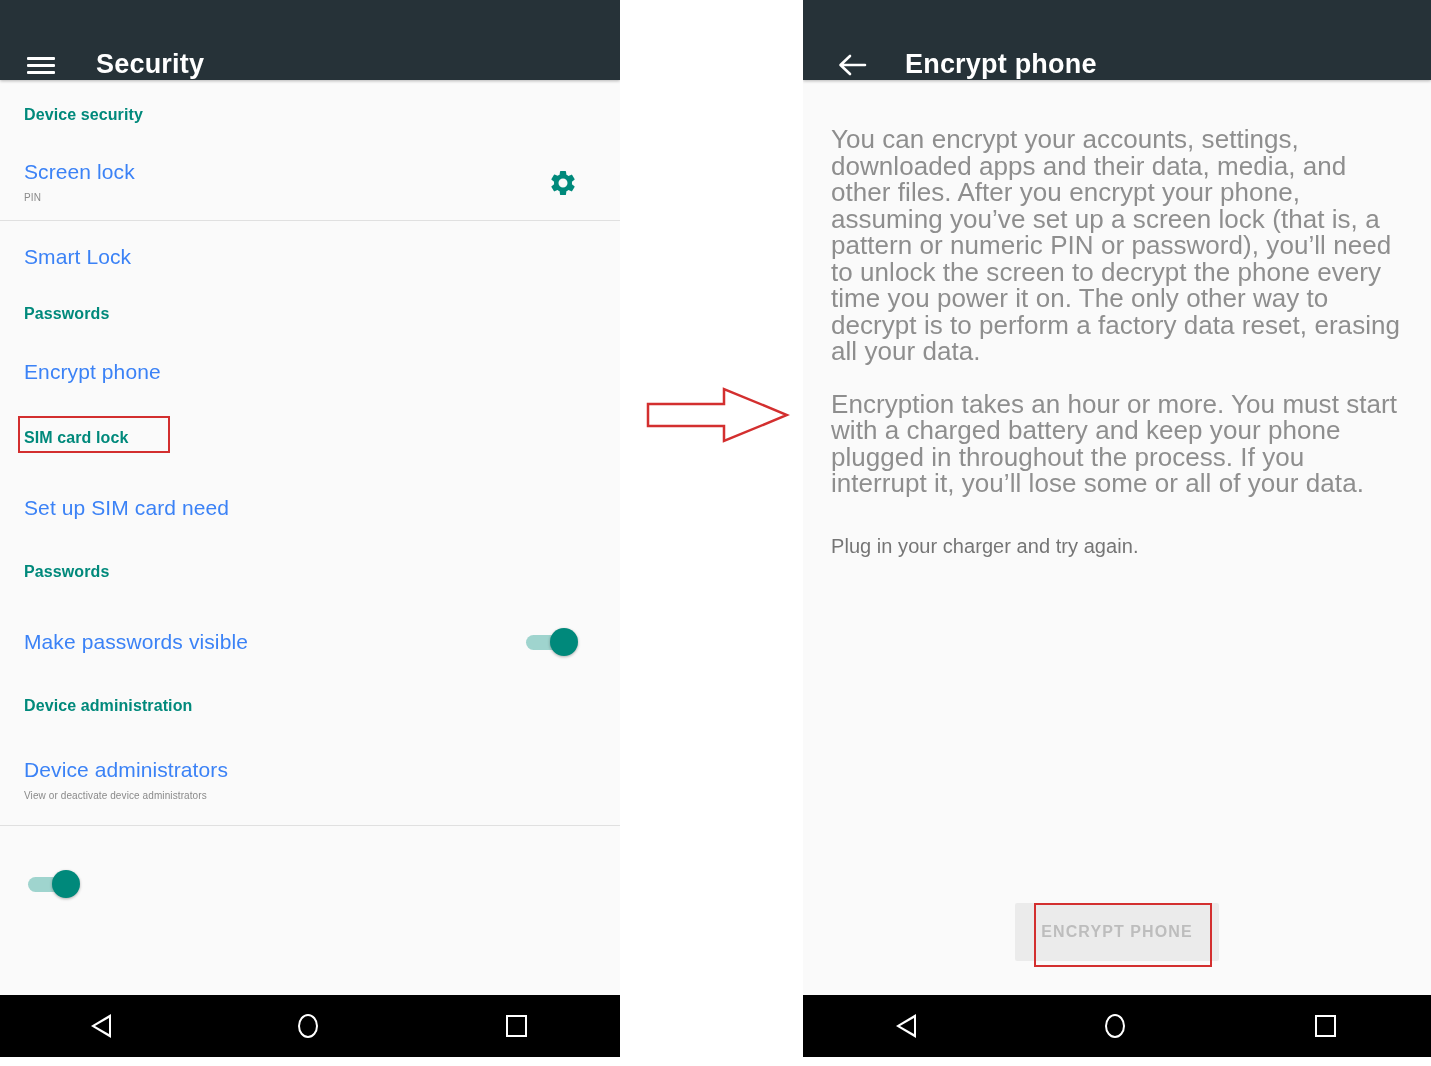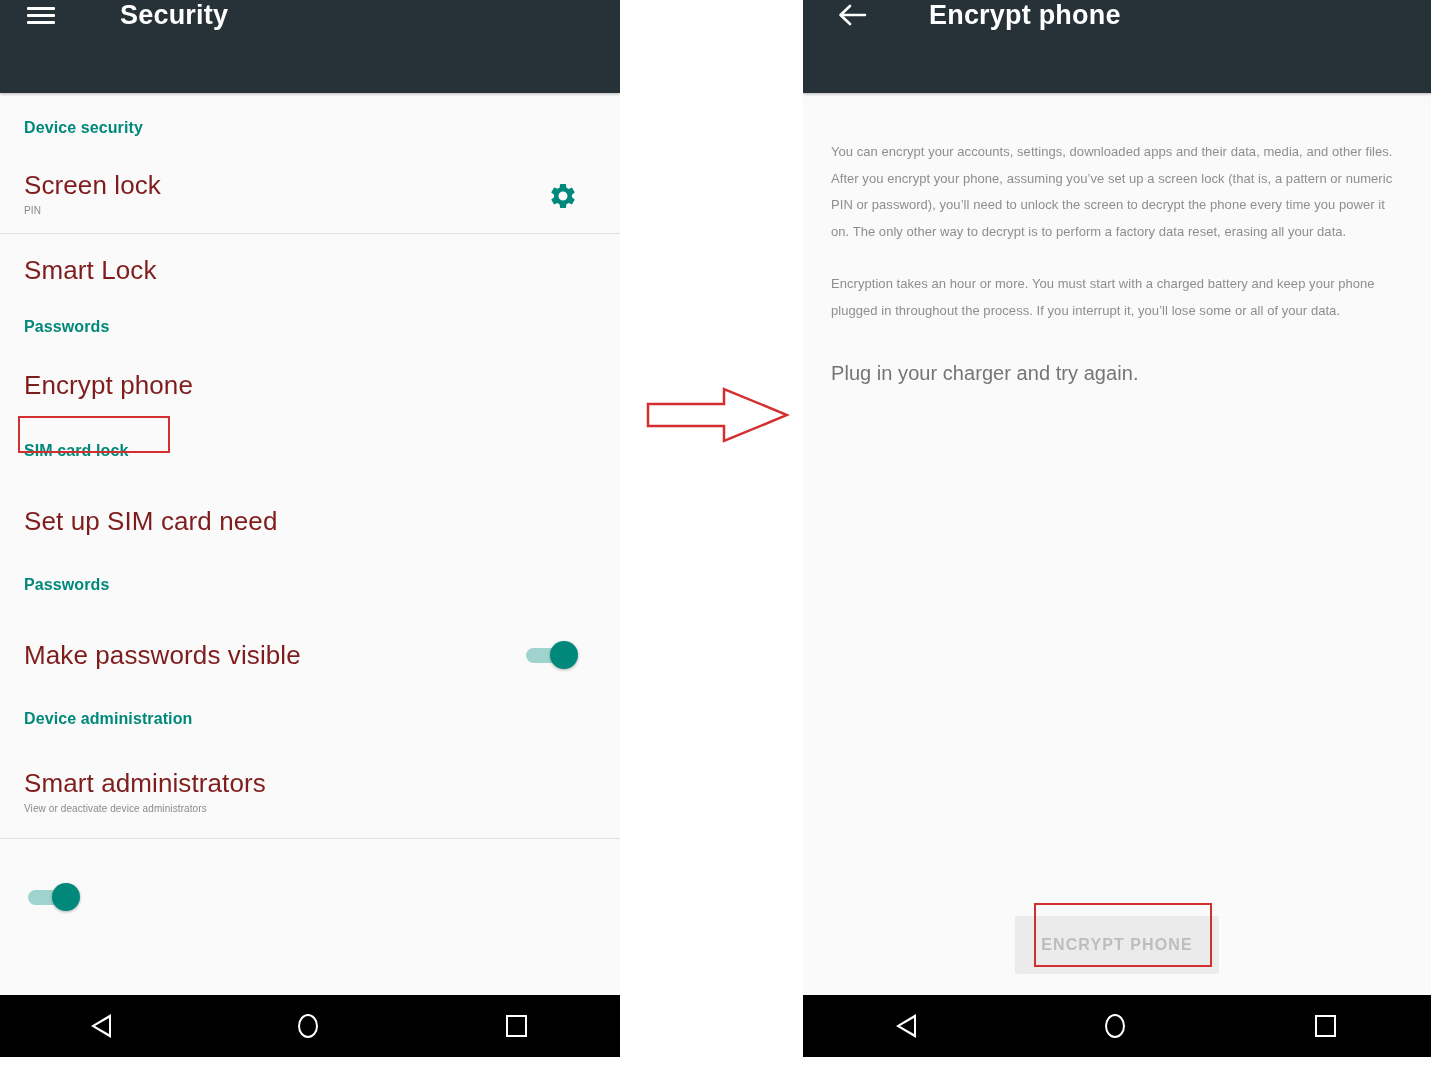--- a/index.html
+++ b/index.html
@@ -28,27 +28,26 @@
     top: 0;
     background: #fafafa;
     overflow: hidden;
   }
   .phone.left  { left: 0px;   width: 620px; height: 1057px; }
   .phone.right { left: 803px; width: 628px; height: 1057px; }
 
   
   .appbar {
     position: relative;
-    height: 93px;
+    height: 80px;
     background: #263238;
     box-shadow: 0 1px 3px rgba(0,0,0,0.28);
     display: flex;
-    align-items: flex-start;
+    align-items: flex-end;
     z-index: 5;
-    gap: 24px;
   }
   .appbar-title {
     color: #ffffff;
     font-size: 27px;
     font-weight: bold;
     letter-spacing: 0.2px;
     white-space: nowrap;
   }
   .left .appbar-title  { margin-left: 40px; }
   .right .appbar-title { margin-left: 36px; }
@@ -91,22 +90,22 @@
   }
   .row {
     position: relative;
     display: flex;
     align-items: center;
     padding: 0 24px;
     box-sizing: border-box;
   }
   .row-text { flex: 1 1 auto; min-width: 0; }
   .row-title {
-    font-size: 26px;
-    color: #7f1d1d;
+    font-size: 21px;
+    color: #3b82f6;
     line-height: 26px;
     letter-spacing: 0.1px;
   }
   .row-sub {
     font-size: 10px;
     color: #8a8a8a;
     line-height: 20px;
     margin-top: 3px;
     letter-spacing: 0.1px;
   }
@@ -205,21 +204,21 @@
 
   
   .enc-body {
     position: relative;
     background: #fafafa;
     height: 915px;
     padding: 0 28px;
     box-sizing: border-box;
   }
   .enc-para {
-    font-size: 13px;
+    font-size: 26px;
     line-height: 26.5px;
     color: #8e8e8e;
     letter-spacing: 0.05px;
   }
   .enc-para.p1 { padding-top: 46px; }
   .enc-para.p2 { padding-top: 26px; }
   .enc-note {
     font-size: 20px;
     line-height: 26px;
     color: #757575;
@@ -319,21 +318,21 @@
         <div class="switch">
           <div class="track"></div>
           <div class="thumb"></div>
         </div>
       </div>
 
       <div class="section-header" style="padding-top:18px;">Device administration</div>
 
       <div class="row" style="height:88px; margin-top:22px;">
         <div class="row-text">
-          <div class="row-title">Smart administrators</div>
+          <div class="row-title">Device administrators</div>
           <div class="row-sub">View or deactivate device administrators</div>
         </div>
       </div>
 
       <div class="divider"></div>
 
       <div class="row" style="height:88px; margin-top:14px;">
         <div class="switch">
           <div class="track"></div>
           <div class="thumb"></div>

